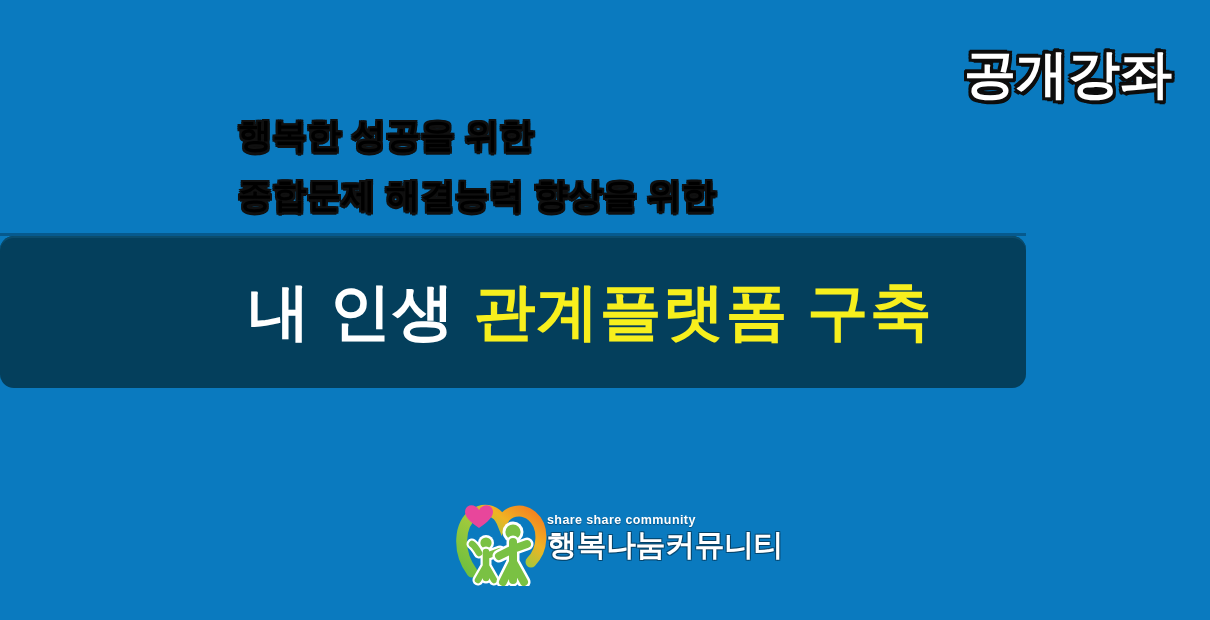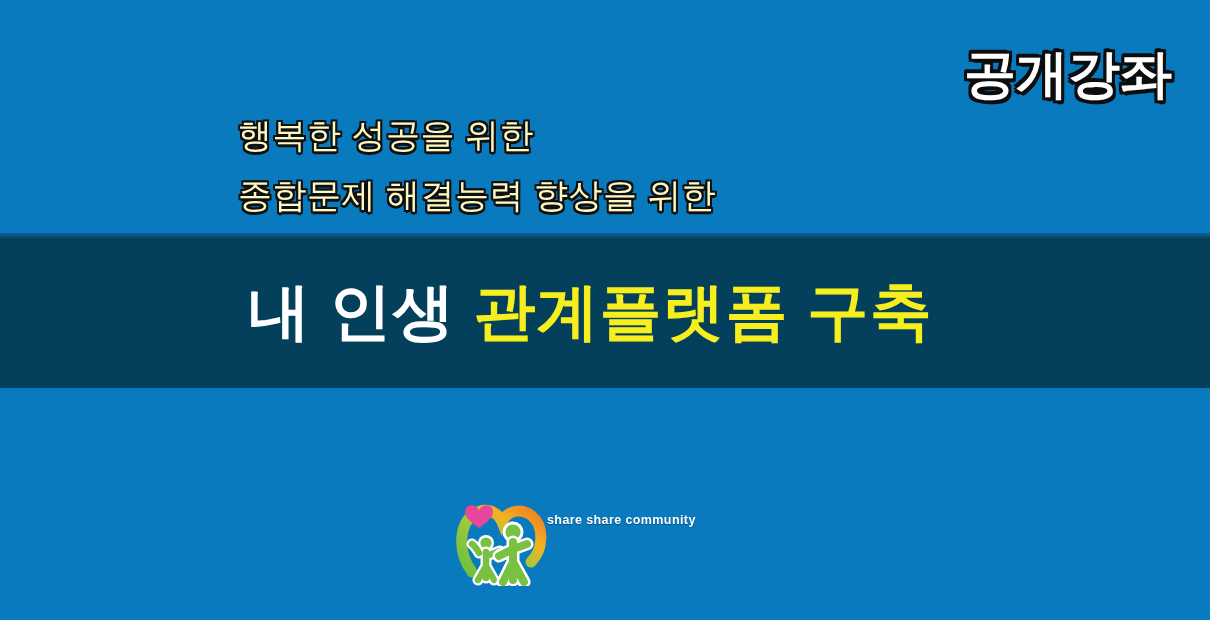--- a/index.html
+++ b/index.html
@@ -39,46 +39,47 @@
   }
 
   
   .subtitles {
     position: absolute;
     left: 238px;
     top: 118px;
   }
   .subtitle-line {
     font-size: 34px;
-    font-weight: normal;
+    font-weight: bold;
     line-height: 1.0;
-    color: #fef9c3;
+    color: #000000;
     white-space: nowrap;
     margin-bottom: 26px;
     text-shadow:
       -2px -2px 0 #101010,  2px -2px 0 #101010,
       -2px  2px 0 #101010,  2px  2px 0 #101010,
       -2px  0   0 #101010,  2px  0   0 #101010,
        0   -2px 0 #101010,  0    2px 0 #101010,
        0    3px 0 #101010;
     letter-spacing: 0.5px;
   }
   .subtitle-line:last-child { margin-bottom: 4px; }
 
   
   .title-band {
     position: absolute;
     left: 0;
     top: 236px;
-    width: 1210px;
+    width: 1026px;
     height: 152px;
     background: #043f5c;
     box-shadow: inset 0 2px 0 0 #0b4c6c;
     display: flex;
     align-items: center;
+    border-radius: 14px;
   }
   .title-band::before {
     content: "";
     position: absolute;
     left: 0; top: -3px;
     width: 100%; height: 3px;
     background: #065a8e;
   }
 
   .title-text {
@@ -217,17 +218,18 @@
                    C20,9 10,10 10,18
                    C10,25 20,31 24,34
                    C28,31 38,25 38,18
                    C38,10 28,9 24,16 Z" fill="#e8469b"></path>
         </g>
       </svg>
     </div>
 
     <div class="logo-words">
       <div class="logo-tagline">share share community</div>
+      <div class="logo-name">행복나눔커뮤니티</div>
     </div>
 
   </div>
 
 </div>
 
 </body></html>

